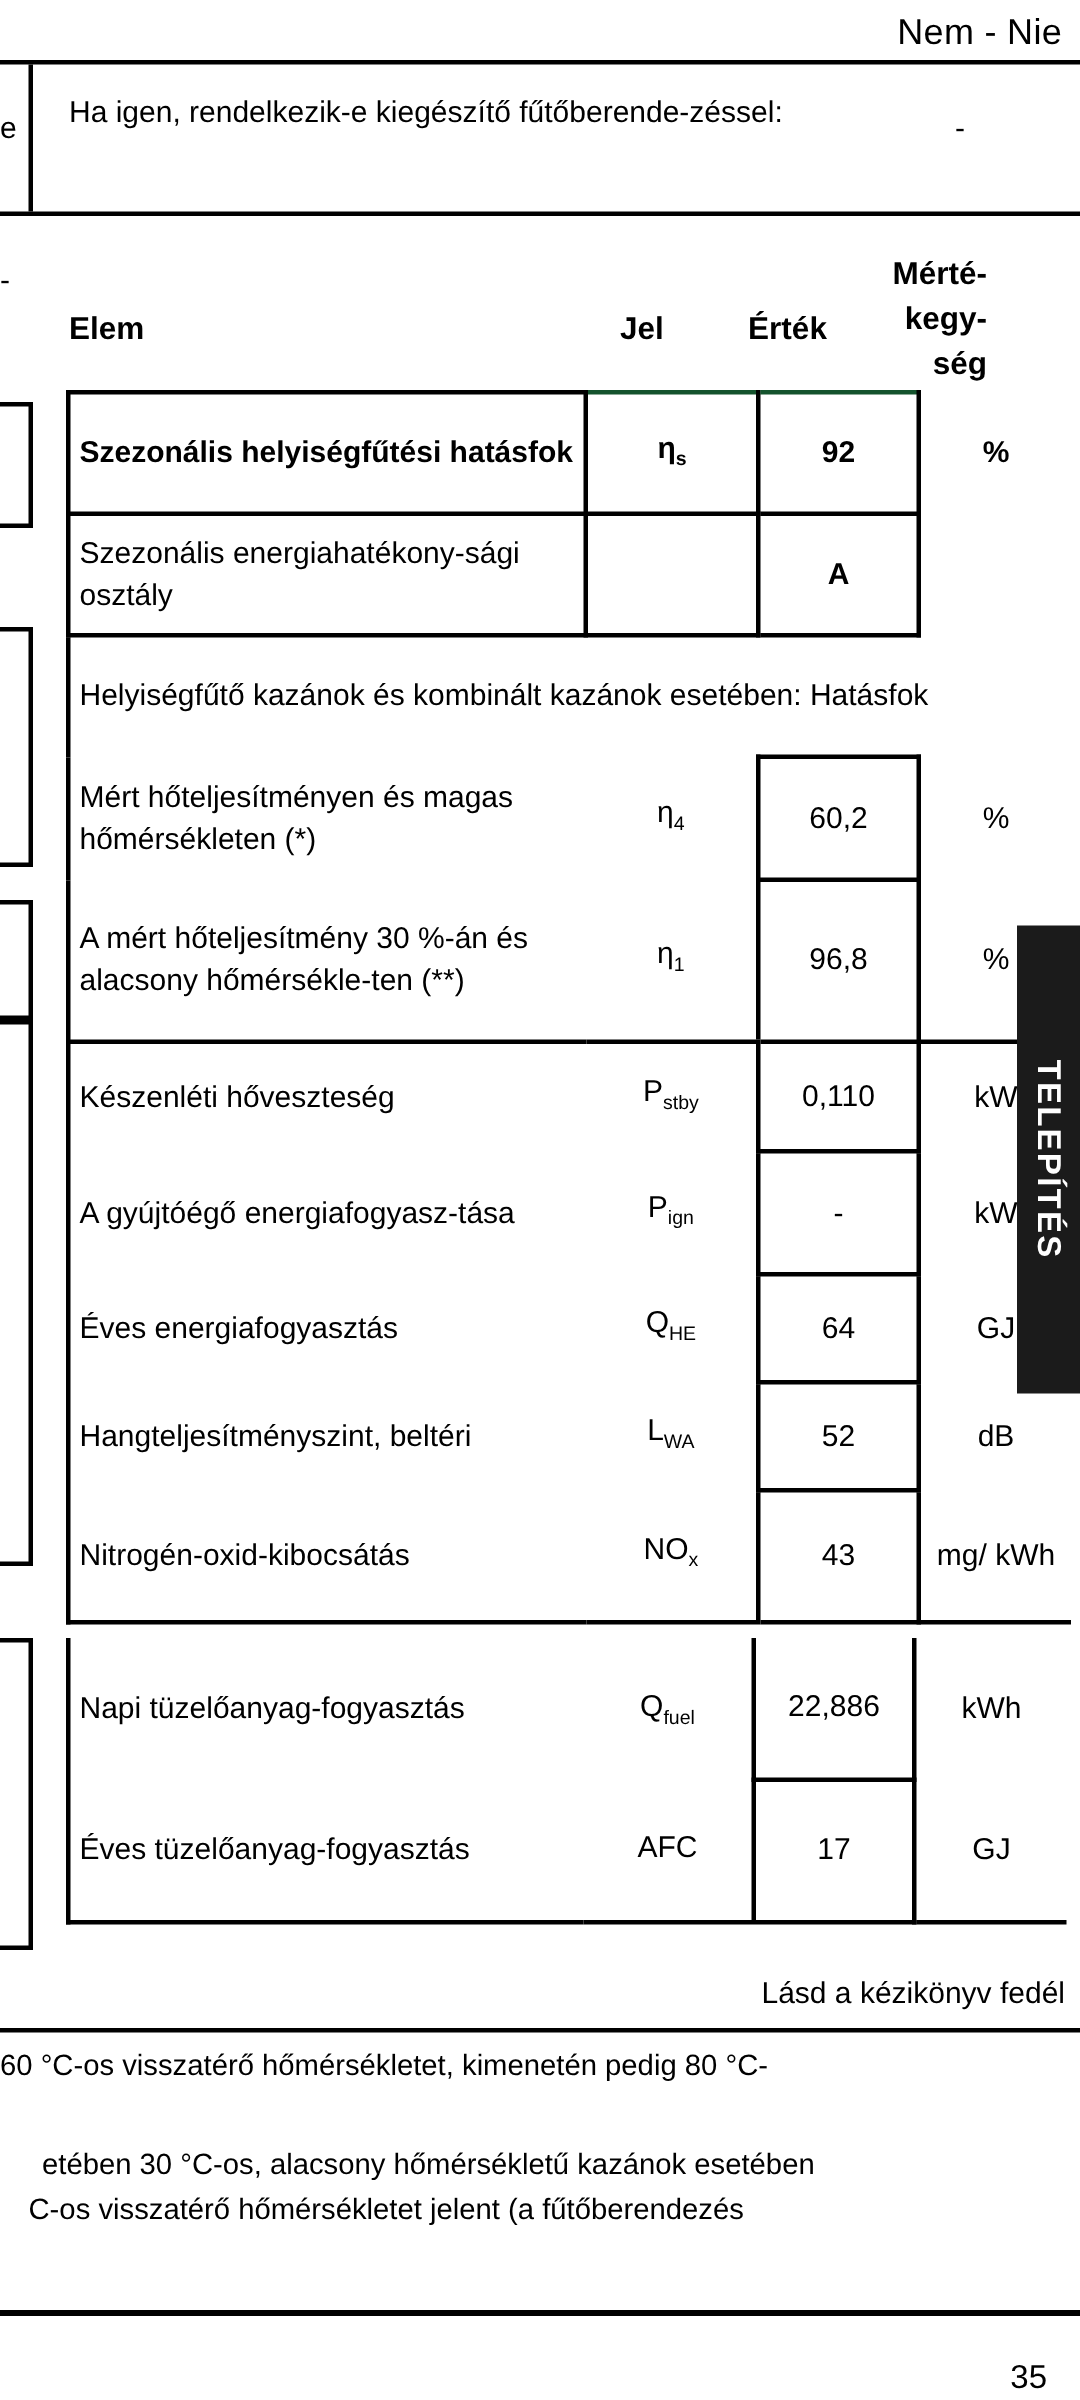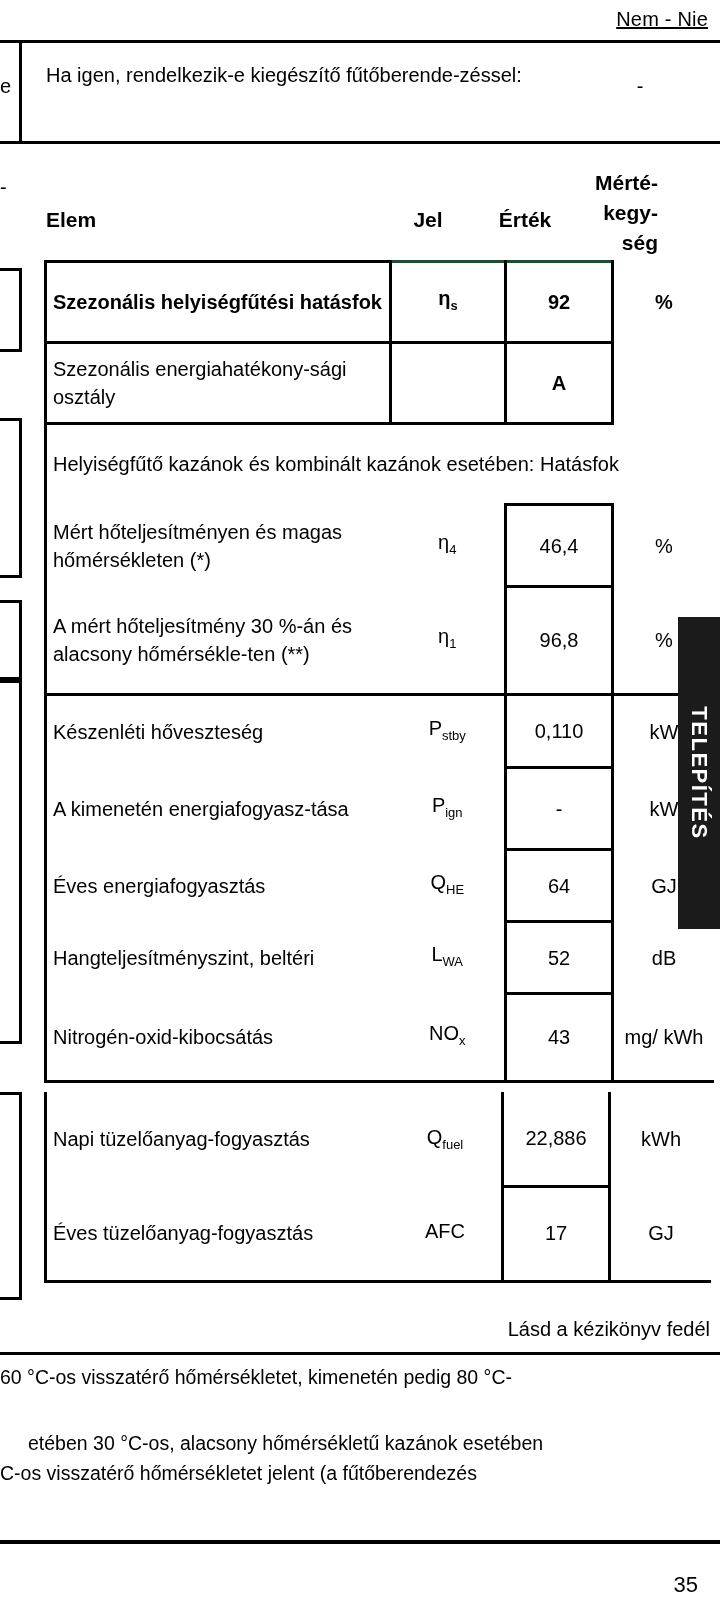--- a/index.html
+++ b/index.html
@@ -19,23 +19,22 @@
   .page {
     position: absolute;
     inset: 0;
   }
 
   
   .top-right-label {
     position: absolute;
     top: 8px;
     right: 12px;
-    font-size: 20px;
+    font-size: 24px;
     letter-spacing: 0.2px;
-    text-decoration: underline;
   }
 
   .rule {
     position: absolute;
     left: 0;
     background: #000;
   }
 
   
   .frag1 {
@@ -275,21 +274,21 @@
 
       <tr>
         <td class="c-name bx-l" colspan="4" style="height:66px; text-align:left;margin-left:33px;">Helyiségfűtő kazánok és kombinált kazánok esetében: Hatásfok</td>
       </tr>
 
       <tr>
         <td class="c-name bx-l" style="height:70px">Mért hőteljesítményen és magas hőmérsékleten (*)</td>
         <td class="c-sym">
           <span>η</span><sub>4</sub>
         </td>
-        <td class="c-val bx-all">46,4</td>
+        <td class="c-val bx-all">60,2</td>
         <td class="c-unit">%</td>
       </tr>
 
       <tr>
         <td class="c-name bx-l bx-b" style="height:94px">A mért hőteljesítmény 30 %-án és alacsony hőmérsékle-ten (**)</td>
         <td class="c-sym bx-b">
           <span>η</span><sub>1</sub>
         </td>
         <td class="c-val bx-l bx-r bx-b">96,8</td>
         <td class="c-unit bx-b">%</td>
@@ -299,21 +298,21 @@
       <tr>
         <td class="c-name bx-l" style="height:60px">Készenléti hőveszteség</td>
         <td class="c-sym">
           <span>P</span><sub>stby</sub>
         </td>
         <td class="c-val bx-all">0,110</td>
         <td class="c-unit">kW</td>
       </tr>
 
       <tr>
-        <td class="c-name bx-l" style="height:70px">A kimenetén energiafogyasz-tása</td>
+        <td class="c-name bx-l" style="height:70px">A gyújtóégő energiafogyasz-tása</td>
         <td class="c-sym">
           <span>P</span><sub>ign</sub>
         </td>
         <td class="c-val bx-l bx-r bx-b">-</td>
         <td class="c-unit">kW</td>
       </tr>
 
       <tr>
         <td class="c-name bx-l" style="height:60px">Éves energiafogyasztás</td>
         <td class="c-sym">
@@ -370,21 +369,21 @@
     </tr>
   </tbody>
     </table>
 
   <div class="lasd" style="top:1318px;">Lásd a kézikönyv fedél</div>
 
   <div class="rule" style="top:1352px; width:720px; height:3px;"></div>
 
   <div class="foot" style="top:1362px; left:0; width:700px;">60 °C-os visszatérő hőmérsékletet, kimenetén pedig 80 °C-</div>
   <div class="foot" style="top:1428px; left:0; width:700px;margin-left:28px;">etében 30 °C-os, alacsony hőmérsékletű kazánok esetében</div>
-  <div class="foot" style="top:1458px; left:0; width:700px;">C-os visszatérő hőmérsékletet jelent (a fűtőberendezés</div>
+  <div class="foot" style="top:1458px; left:0; width:700px;padding-left:19px;">C-os visszatérő hőmérsékletet jelent (a fűtőberendezés</div>
 
   <div class="rule" style="top:1540px; width:720px; height:4px;"></div>
   <div class="pagenum">35</div>
 
   <div class="sidetab">
     <span>TELEPÍTÉS</span>
   </div>
 
 </div>
 

